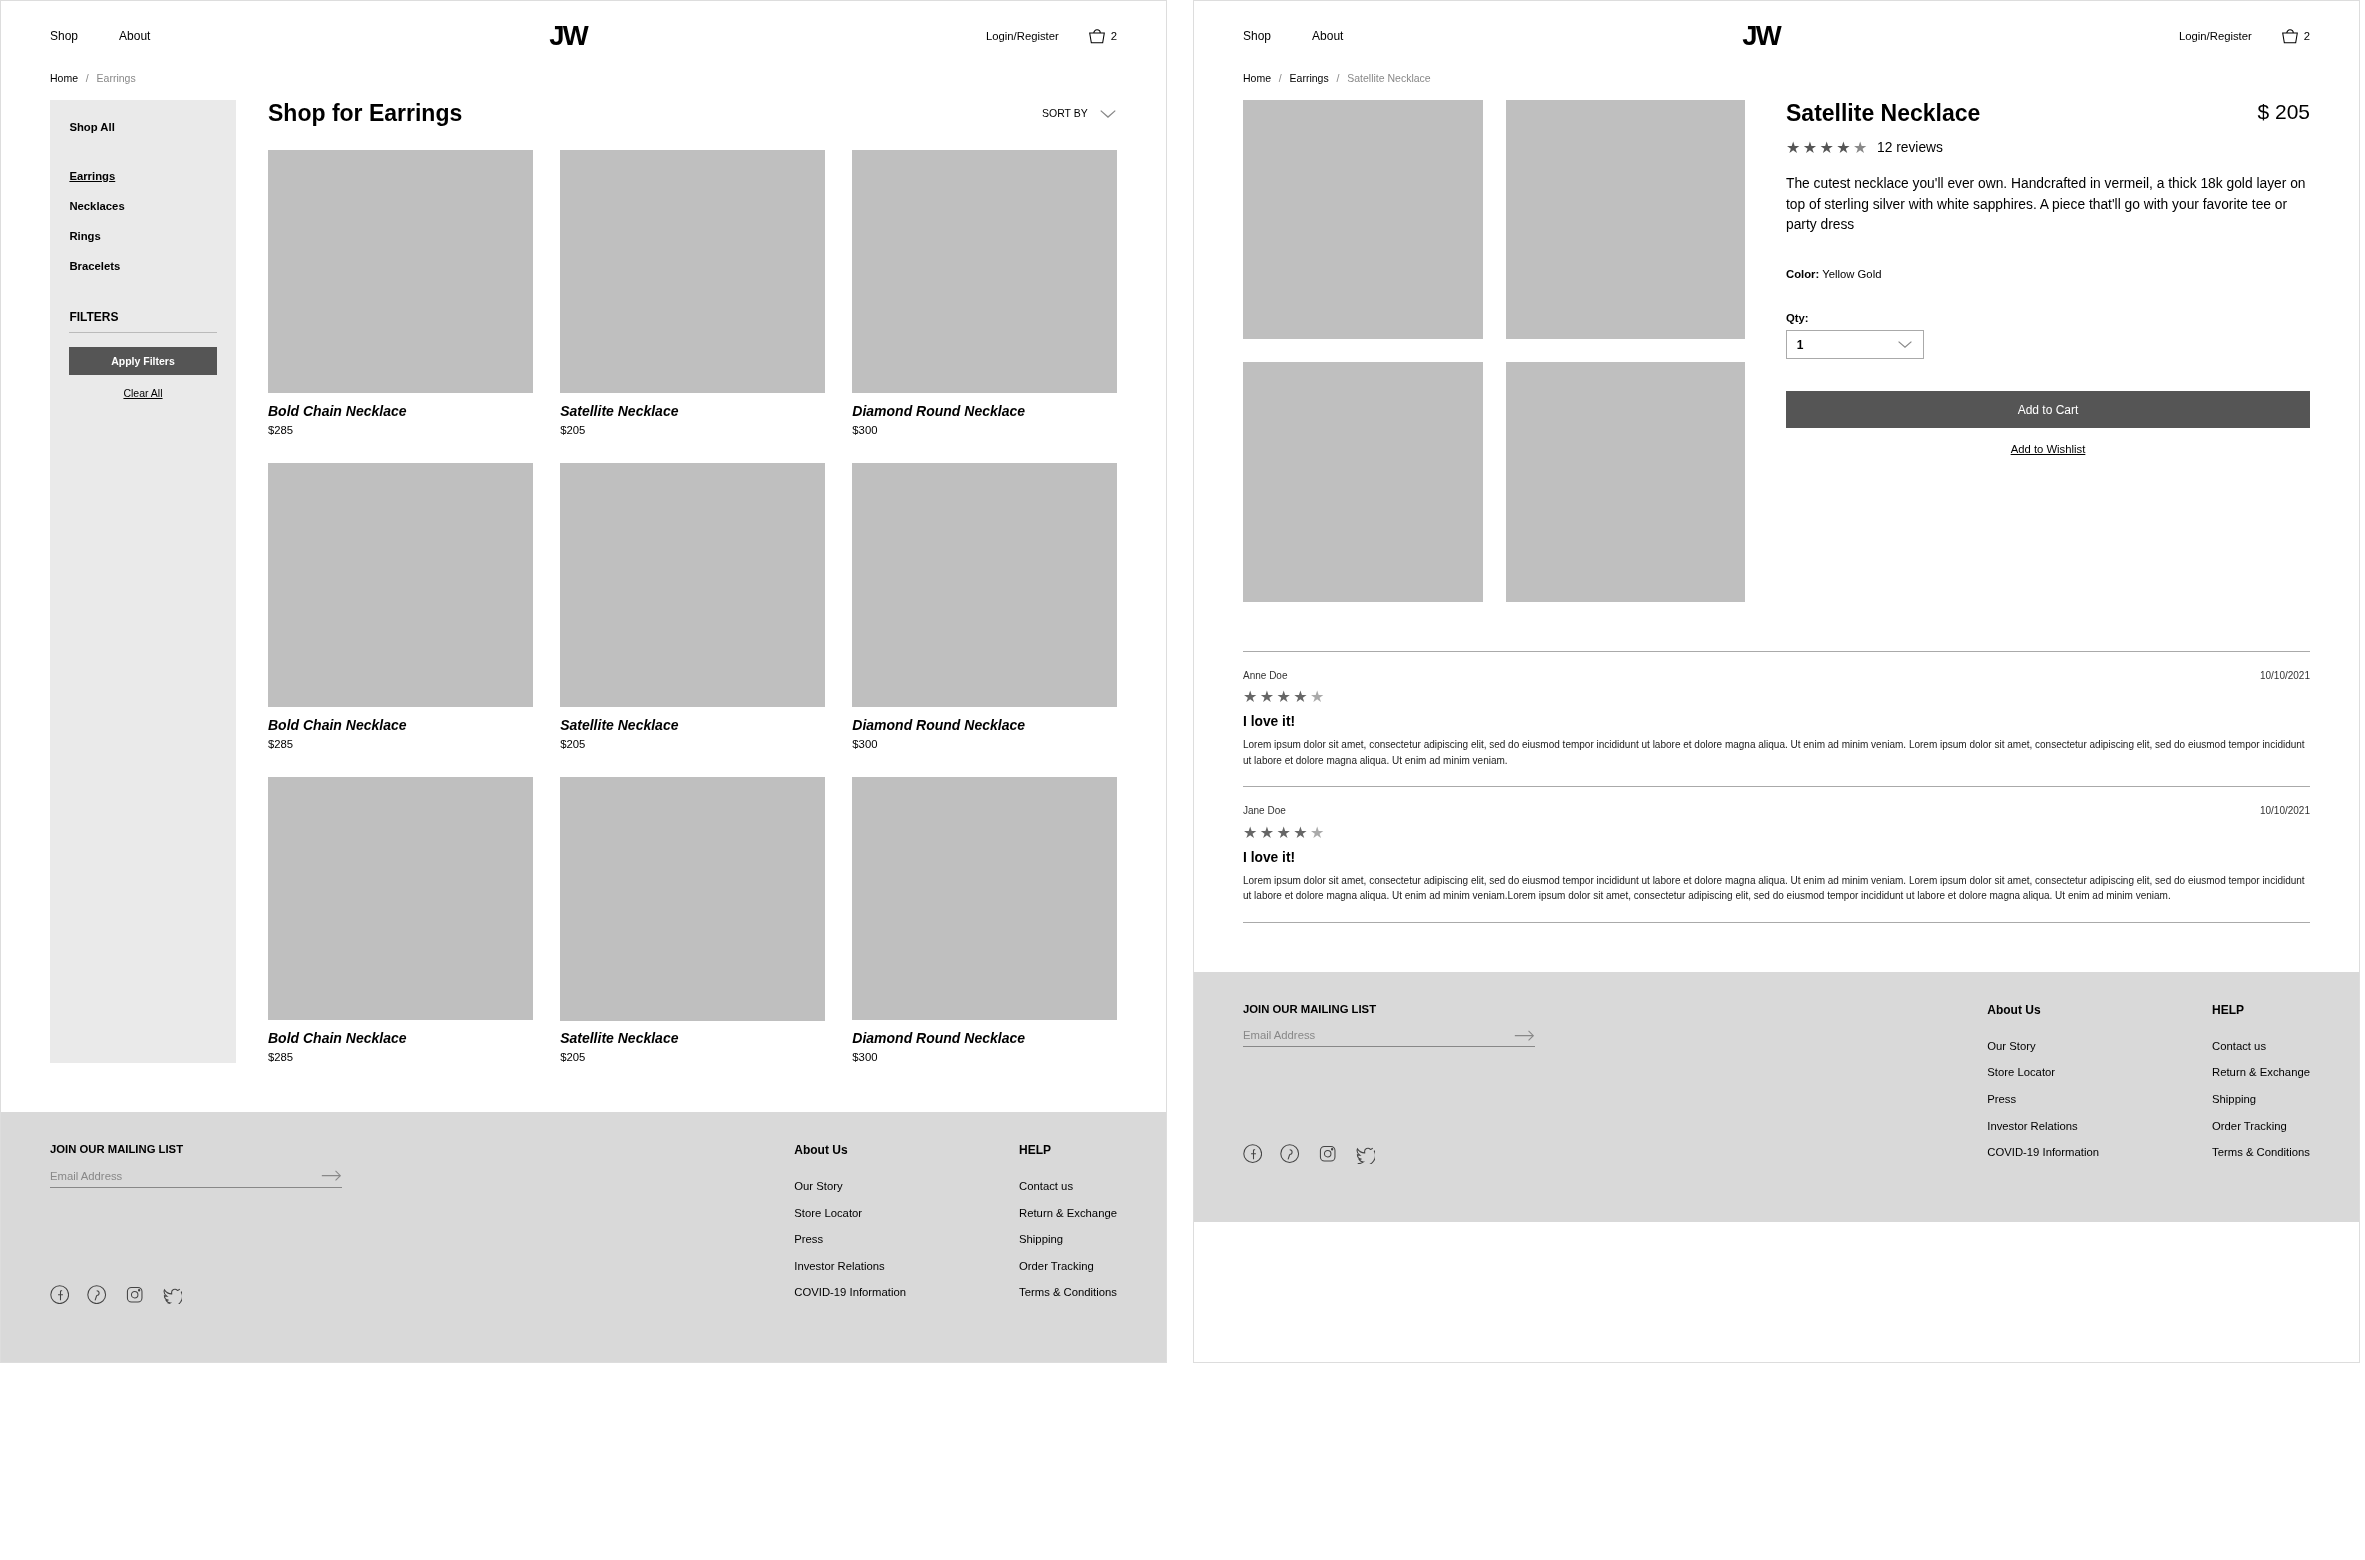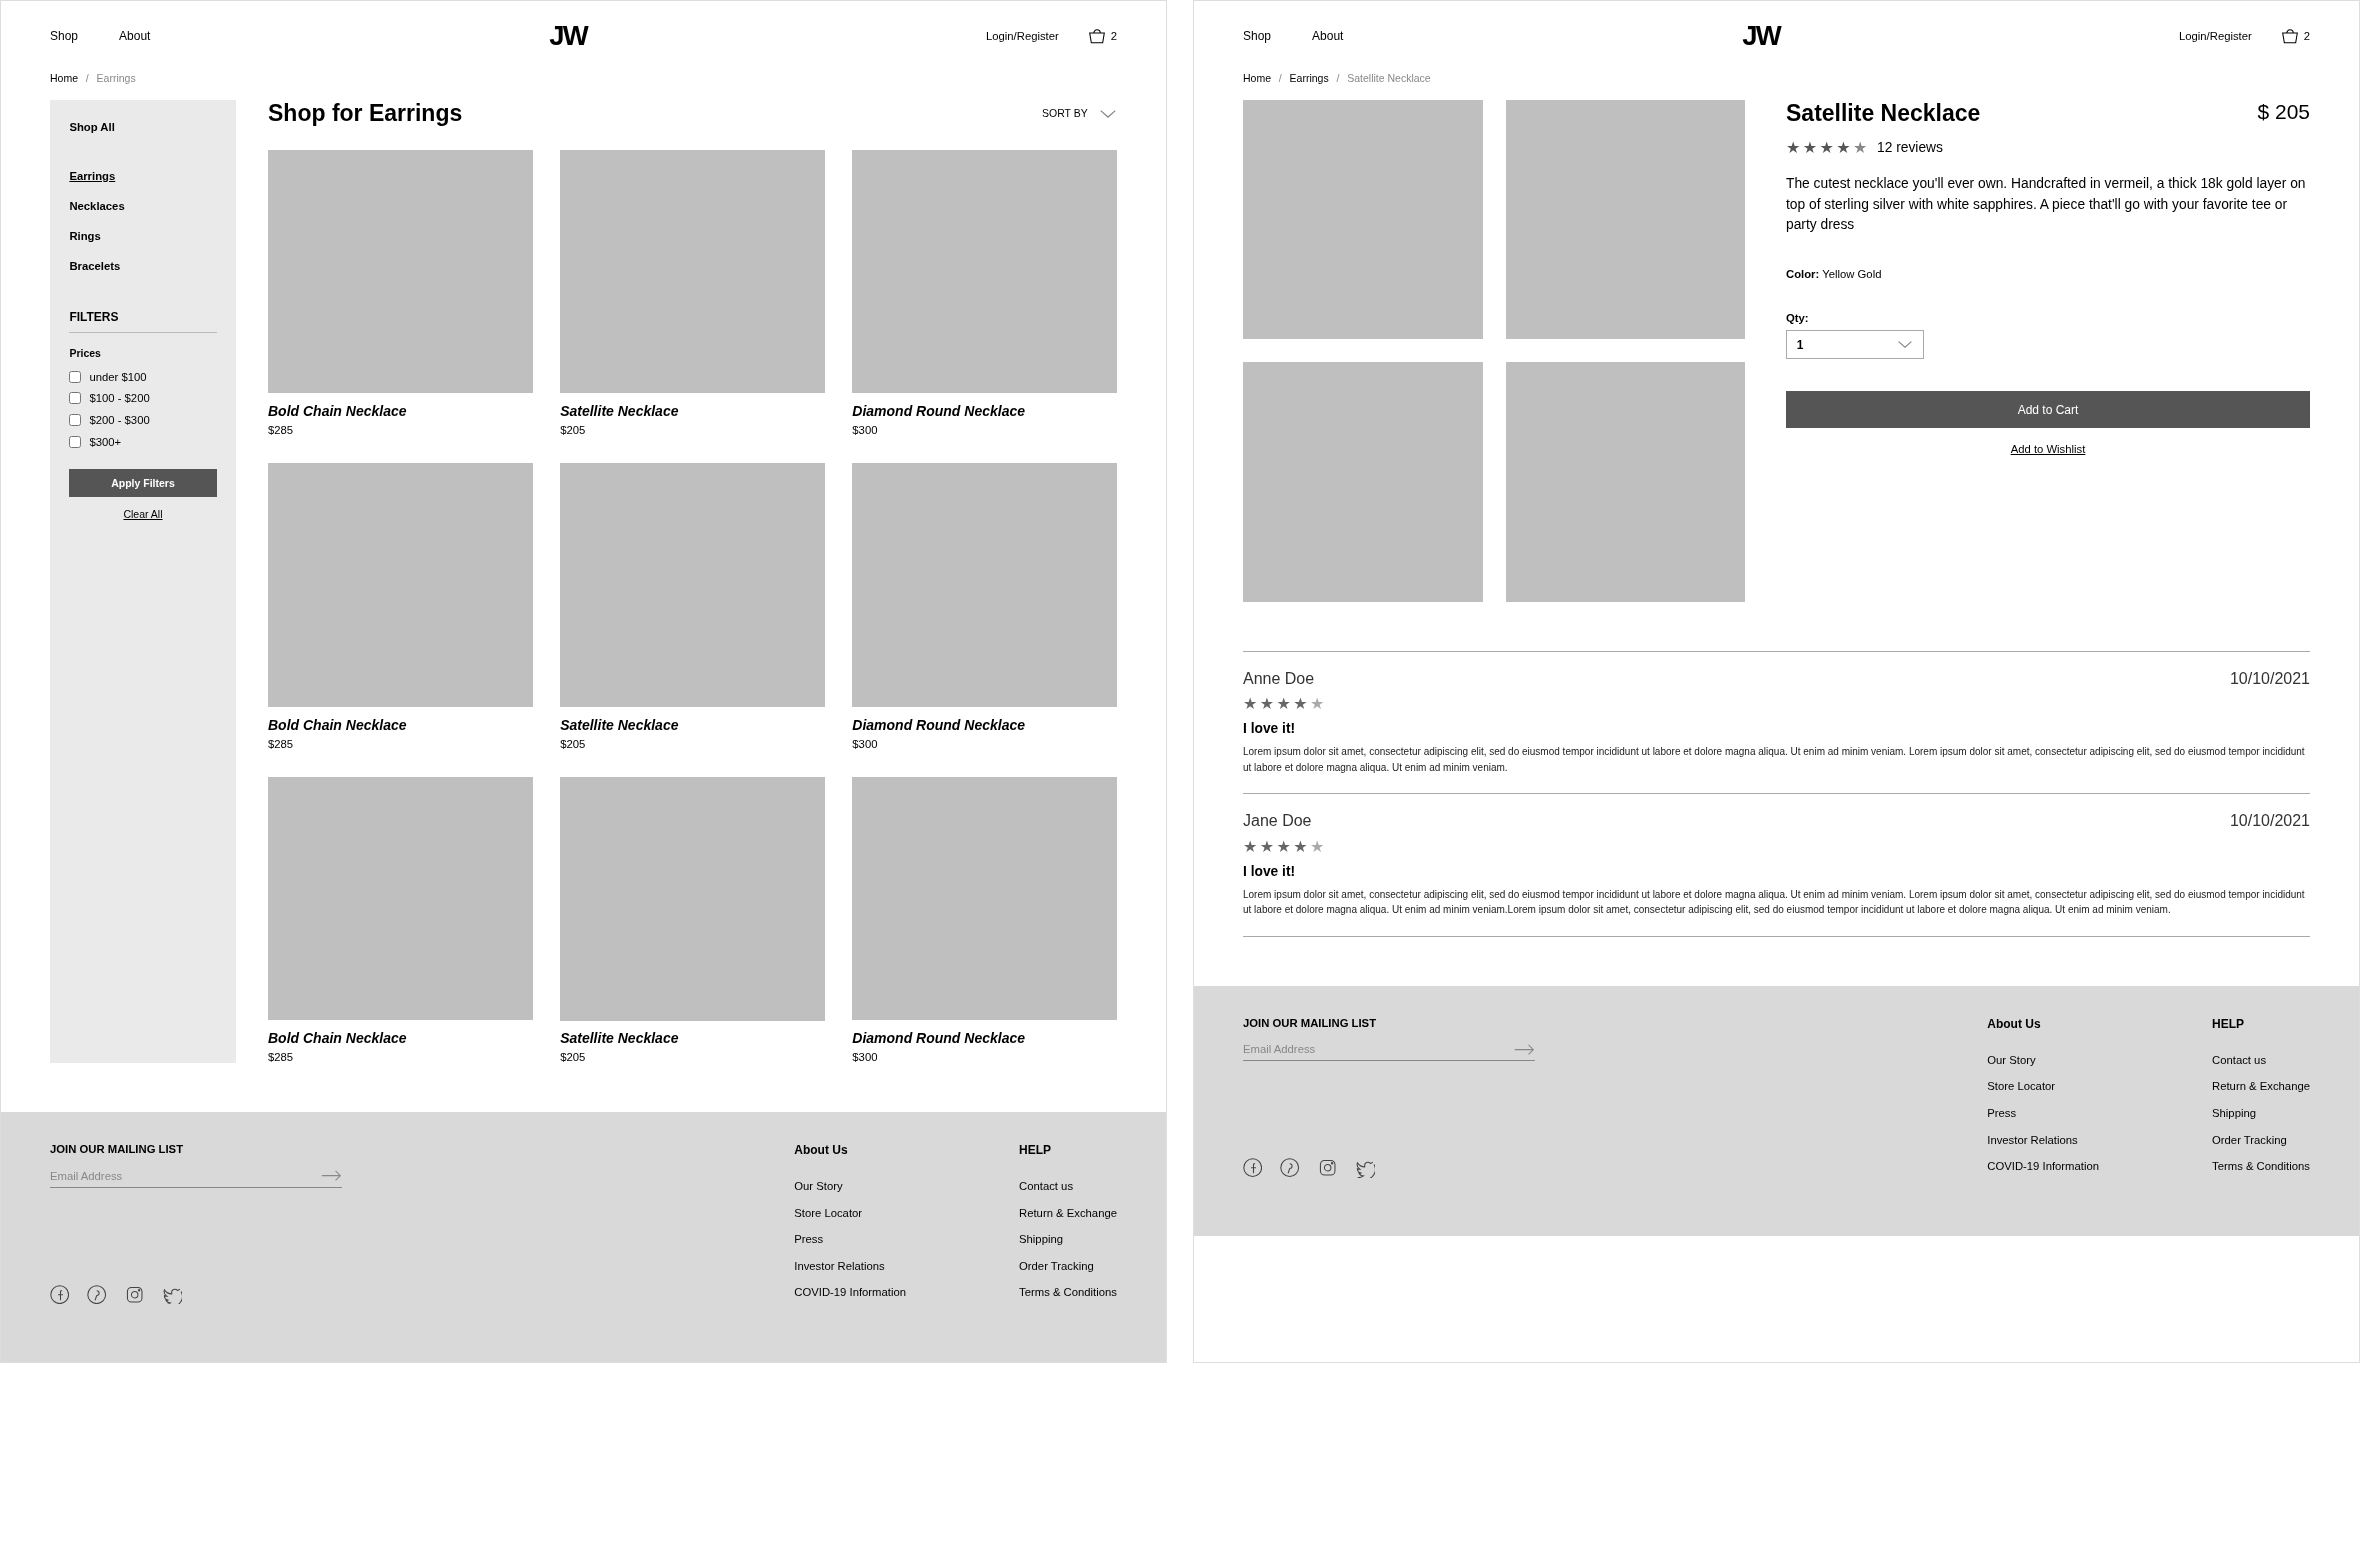--- a/index.html
+++ b/index.html
@@ -58,21 +58,21 @@
 .pd-color { font-size: 11.3px; margin-bottom: 32px; }
 .pd-color strong { font-weight: 700; }
 .pd-qty-label { font-size: 11.3px; font-weight: 700; margin-bottom: 6.5px; }
 .pd-qty-select { position: relative; width: 138px; border: 0.8px solid #aaa; padding: 6.5px 9.7px; font-size: 12px; font-weight: 700; margin-bottom: 32px; display: flex; justify-content: space-between; align-items: center; cursor: pointer; }
 .addcart-btn { width: 100%; background: #555; color: #fff; border: none; padding: 11.3px 0; font-size: 12px; cursor: pointer; margin-bottom: 14.6px; }
 .wishlist-link { display: block; text-align: center; font-size: 11.3px; text-decoration: underline; cursor: pointer; }
 .reviews-section { }
 .reviews-heading { font-size: 12px; font-weight: 700; padding-bottom: 8px; }
 .review-hr { border: none; border-top: 0.8px solid #aaa; }
 .review { padding: 18px 0; }
-.rev-head { display: flex; justify-content: space-between; font-size: 16px; color: #333; margin-bottom: 6.5px; text-align: right; }
+.rev-head { display: flex; justify-content: space-between; font-size: 10px; color: #333; margin-bottom: 6.5px; text-align: right; }
 .rev-stars { display: flex; gap: 2.4px; font-size: 16px; color: #aaa; margin-bottom: 8px; }
 .rev-stars .star-filled { color: #666; }
 .rev-title { font-size: 13.8px; font-weight: 800; margin-bottom: 8px; }
 .rev-body { font-size: 10px; line-height: 1.55; color: #222; }
 
 
 .footer { background: #d9d9d9; padding: 31px 49px 49px 49px; }
 .footer-cols { display: flex; justify-content: space-between; }
 .footer-left { width: 292px; }
 .footer-title { font-size: 11.3px; font-weight: 700; margin-bottom: 14.6px; }
@@ -125,39 +125,20 @@
   <div class="sidebar">
     <span class="nav-item">Shop All</span>
     <div class="sidebar-sep"></div>
     <span class="nav-item active">Earrings</span>
     <span class="nav-item">Necklaces</span>
     <span class="nav-item">Rings</span>
     <span class="nav-item">Bracelets</span>
     <div class="sidebar-sep"></div>
     <div class="filters-title">FILTERS</div>
     <hr class="filters-hr">
-    <div class="filter-group">
-      <div class="filter-label">Prices</div>
-      <label class="filter-opt">
-              <input type="checkbox" style="">
-              <span>under $100</span>
-            </label>
-      <label class="filter-opt">
-              <input type="checkbox" style="">
-              <span>$100 - $200</span>
-            </label>
-      <label class="filter-opt">
-              <input type="checkbox" style="">
-              <span>$200 - $300</span>
-            </label>
-      <label class="filter-opt">
-              <input type="checkbox" style="">
-              <span>$300+</span>
-            </label>
-    </div>
     <button class="apply-btn">Apply Filters</button>
     <a class="clear-all">Clear All</a>
   </div>
 
   <div class="listing">
     <div class="listing-head">
       <h1 class="listing-title">Shop for Earrings</h1>
       <div class="sortby">
         <span>SORT BY</span>
         <span>

